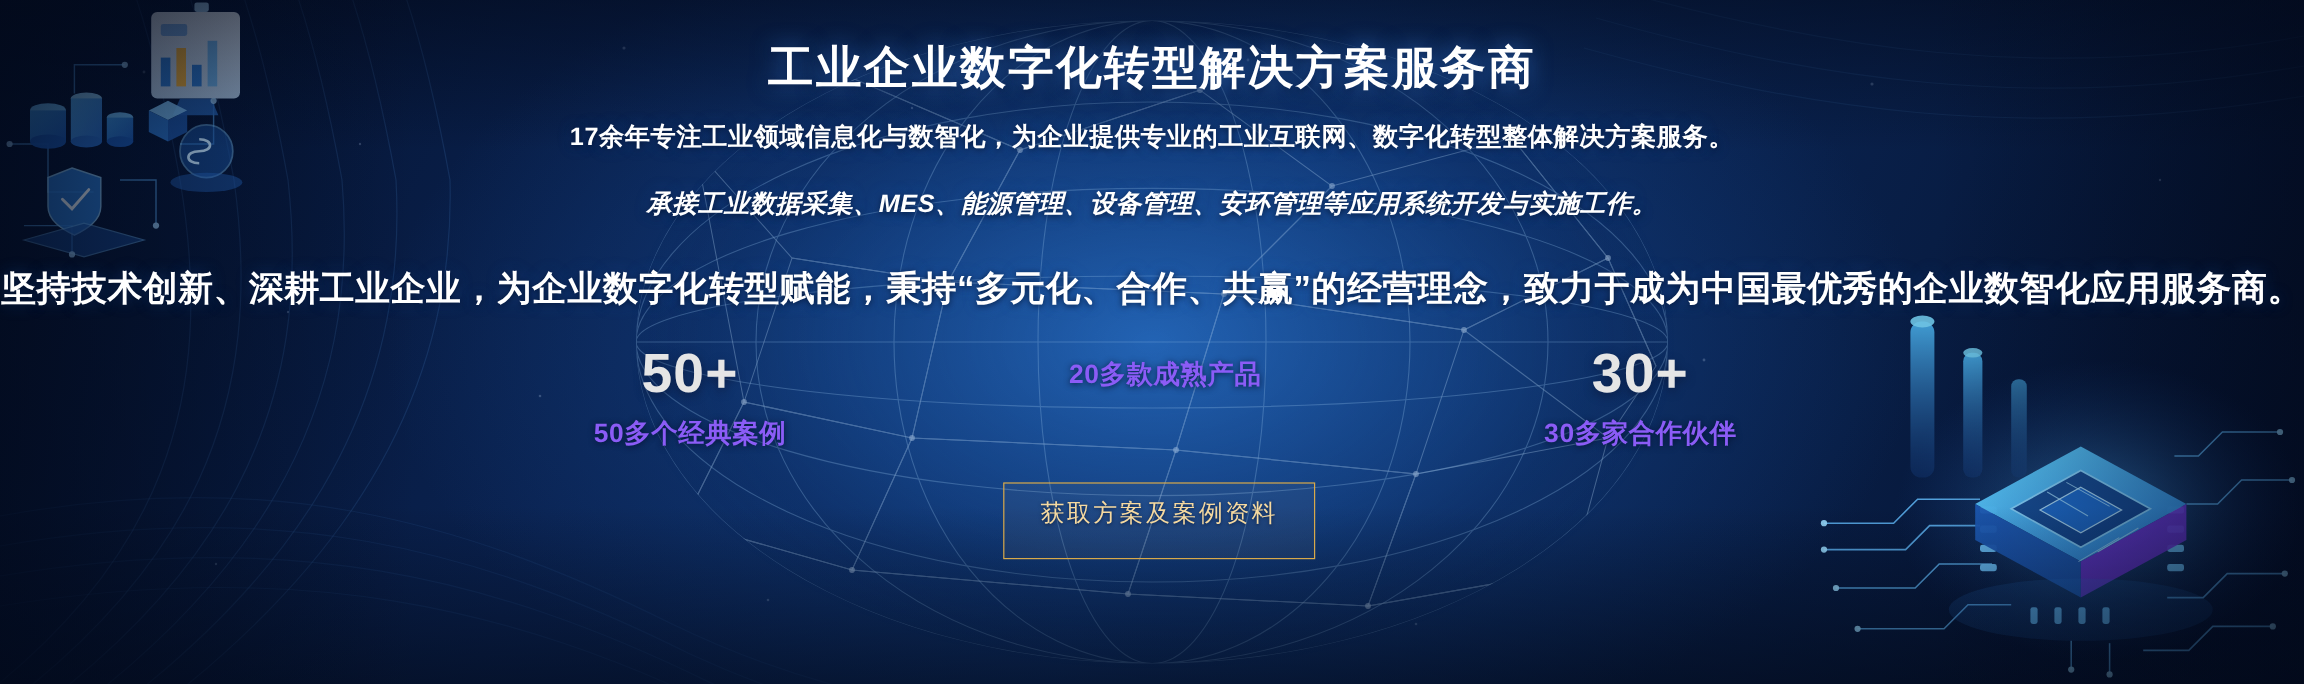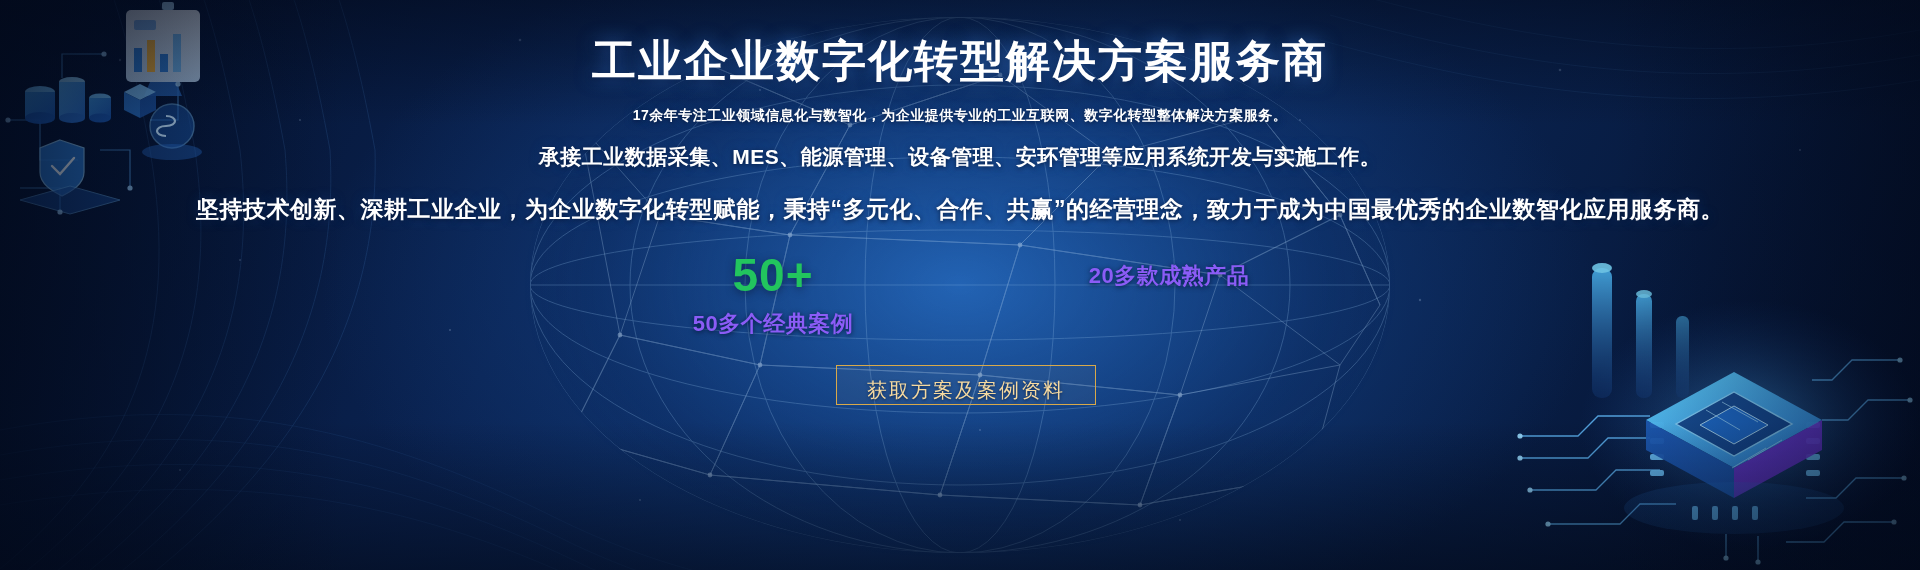--- a/index.html
+++ b/index.html
@@ -38,51 +38,51 @@
   .left-art svg{width:100%;height:100%;}
 
   
   .right-art{position:absolute;right:0;bottom:0;width:420px;height:330px;}
   .right-art svg{width:100%;height:100%;}
 
   
   .content{position:relative;z-index:8;width:1920px;height:570px;text-align:center;}
   .title{
     margin-top:36px;
-    font-size:44px; line-height:1.14; font-weight:700; color:#ffffff;
+    font-size:38px; line-height:1.14; font-weight:700; color:#ffffff;
     letter-spacing:2px;
     text-shadow:0 0 18px rgba(70,150,255,.55),0 2px 6px rgba(0,12,40,.65);
   }
   .sub{
     font-weight:700; color:#ffffff; letter-spacing:.5px;
     text-shadow:0 1px 5px rgba(2,14,40,.85),0 0 12px rgba(40,110,210,.35);
   }
-  .sub1{margin-top:21px;font-size:14px;}
-  .sub2{margin-top:18px;font-size:21px;}
-  .sub3{margin-top:23px;font-size:23px;}
+  .sub1{margin-top:21px;font-size:21px;}
+  .sub2{margin-top:28px;font-size:21px;font-style:italic;}
+  .sub3{margin-top:37px;font-size:29px;}
 
   .stats{
     margin-top:26px;
     display:flex; justify-content:center; align-items:flex-start;
     gap:166px; padding-left:22px;
   }
   .stat{width:230px;text-align:center;}
   .stat-num{
-    font-size:46px;font-weight:700;color:#22c55e;line-height:1.05;
+    font-size:46px;font-weight:700;color:#e5e5e5;line-height:1.05;
     letter-spacing:1px;
     text-shadow:0 2px 8px rgba(10,20,50,.6);
   }
   .stat-label{
     margin-top:10px;font-size:22px;font-weight:700;color:#8b5cf6;letter-spacing:.5px;
     text-shadow:0 1px 5px rgba(2,14,40,.8);
   }
   .cta-wrap{margin-top:26px;display:flex;justify-content:center;padding-left:12px;}
   .cta{
     display:inline-block;
-    padding:11px 30px 0;
+    padding:11px 30px 24px;
     border:1px solid #d8a94a;
     color:#f5d9a0;
     background:rgba(255,220,150,.05);
     font-size:20px;font-weight:400;letter-spacing:2px;
     cursor:pointer;
     text-shadow:0 1px 3px rgba(0,10,30,.6);
   }
 </style>
 </head>
 <body>
@@ -378,20 +378,24 @@
     <p class="sub sub3">坚持技术创新、深耕工业企业，为企业数字化转型赋能，秉持“多元化、合作、共赢”的经营理念，致力于成为中国最优秀的企业数智化应用服务商。</p>
 
     <div class="stats">
       <div class="stat">
         <div class="stat-num">50+</div>
         <div class="stat-label">50多个经典案例</div>
       </div>
       <div class="stat">
         <div class="stat-label">20多款成熟产品</div>
       </div>
+      <div class="stat">
+        <div class="stat-num">30+</div>
+        <div class="stat-label">30多家合作伙伴</div>
+      </div>
     </div>
 
     <div class="cta-wrap">
       <a class="cta">获取方案及案例资料</a>
     </div>
   </div>
 
   <div class="vig"></div>
   <div class="vig2"></div>
 </div>

